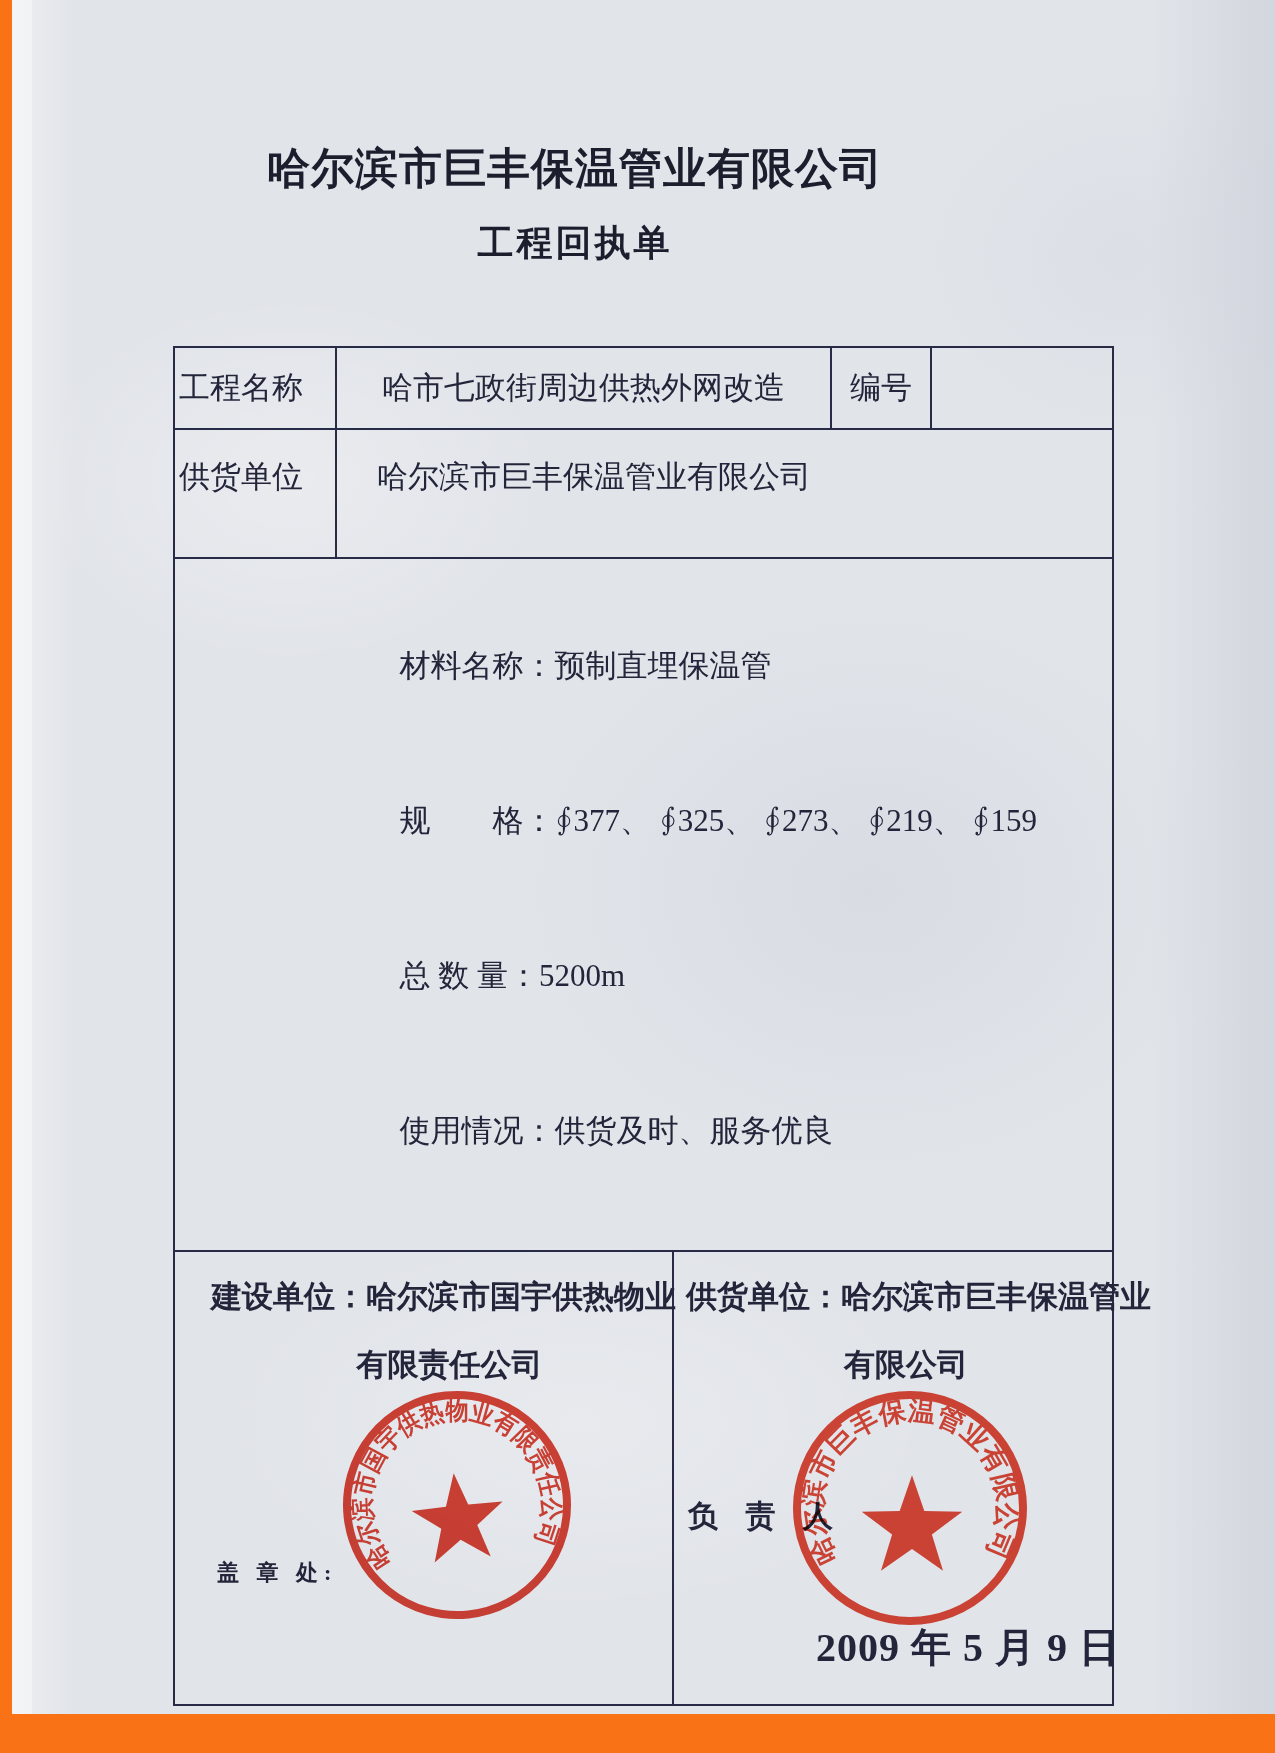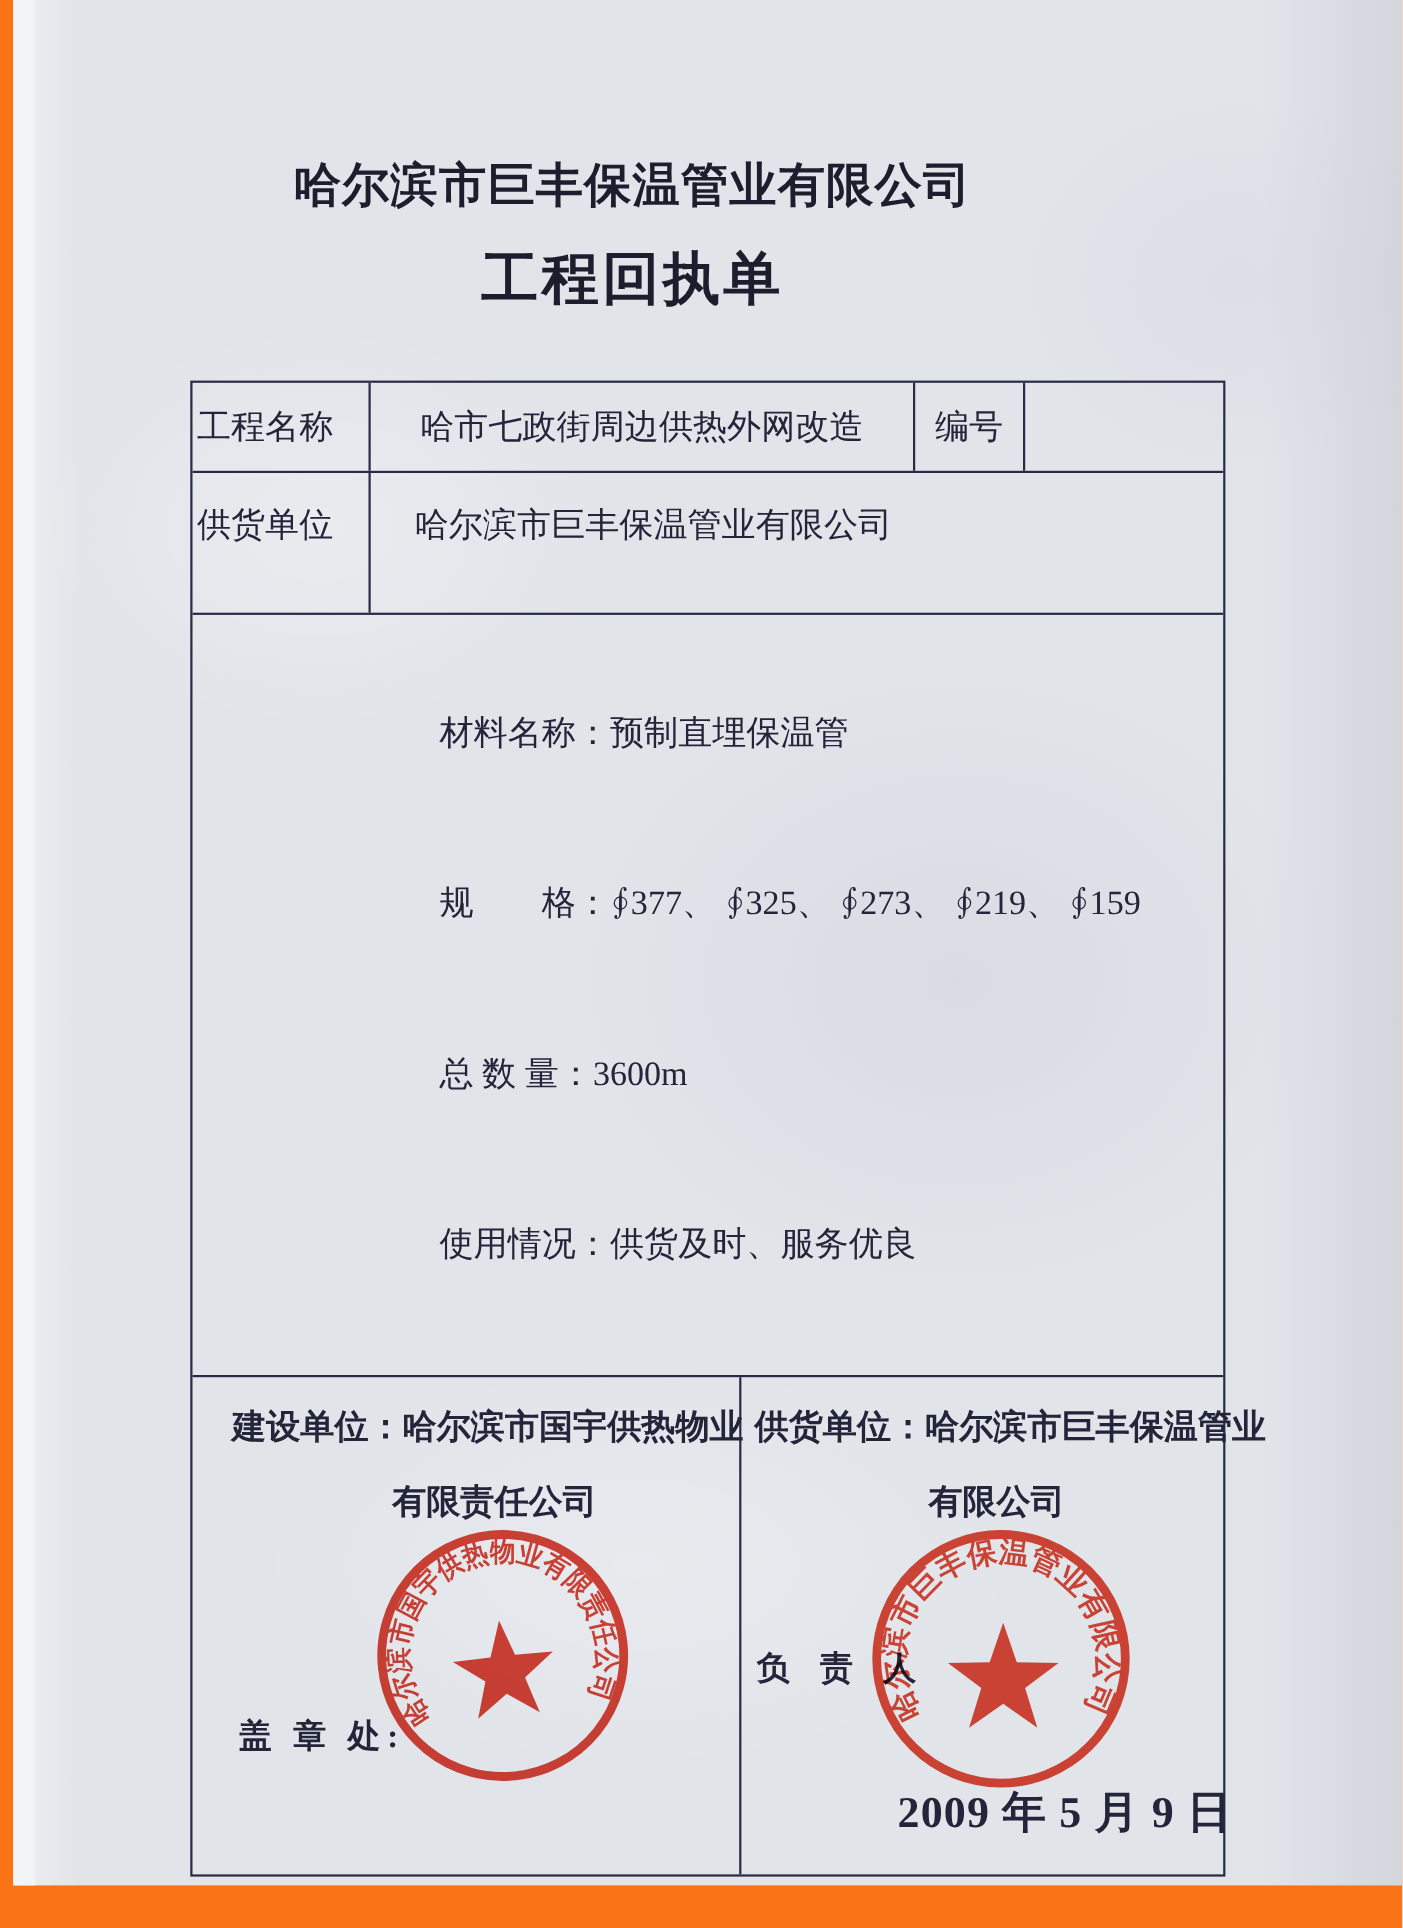--- a/index.html
+++ b/index.html
@@ -11,21 +11,21 @@
            radial-gradient(ellipse 420px 300px at 22% 28%, rgba(255,255,255,.28), rgba(255,255,255,0) 62%),
            radial-gradient(ellipse 520px 420px at 68% 52%, rgba(186,191,203,.22), rgba(186,191,203,0) 66%),
            radial-gradient(ellipse 600px 320px at 45% 83%, rgba(255,255,255,.22), rgba(255,255,255,0) 60%),
            radial-gradient(ellipse 300px 260px at 88% 15%, rgba(198,203,214,.20), rgba(198,203,214,0) 65%),
            linear-gradient(to right, rgba(255,255,255,.40), rgba(226,229,234,0) 5%, rgba(226,229,234,0) 90%, rgba(172,177,190,.28)),
            #e1e4e9;}
   .left-margin-strip{position:absolute;left:12px;top:0;width:20px;height:1714px;background:rgba(244,246,247,.75);}
   .title-wrap{position:absolute;left:175px;top:140px;width:800px;text-align:center;
               font-family:"Liberation Sans","DejaVu Sans",sans-serif;font-weight:700;color:#1c1e2e;}
   .doc-title{font-size:43px;letter-spacing:1px;}
-  .doc-subtitle{font-size:52px;margin-top:21px;letter-spacing:3px;}
+  .doc-subtitle{font-size:36px;margin-top:21px;letter-spacing:3px;}
 
   
   .form{position:absolute;left:173px;top:346px;width:941px;height:1360px;
         border:2px solid #272b45;box-sizing:border-box;font-size:31px;}
   .row{position:relative;box-sizing:border-box;border-bottom:2px solid #272b45;display:flex;}
   .row-1{height:82px;}
   .row-2{height:129px;justify-content:space-between;}
   .row-3{height:693px;display:block;}
   .row-4{height:452px;border-bottom:none;display:flex;margin-left:24px;}
   .cell{box-sizing:border-box;display:flex;align-items:center;}
@@ -39,21 +39,21 @@
 
   .details{padding:50px 0 0 147px;}
   .detail-line{margin-bottom:41px;white-space:pre;}
 
   .f-cell{position:relative;box-sizing:border-box;font-weight:700;}
   .f-left{width:475px;border-right:2px solid #272b45;}
   .f-right{width:464px;}
   .f-line1{padding:24px 0 0 12px;white-space:nowrap;}
   .f-line2{text-align:center;margin-top:26px;}
   .f-left .f-line2{text-indent:28px;}
-  .seal-label{position:absolute;left:18px;top:306px;letter-spacing:6px;font-size:30px;}
+  .seal-label{position:absolute;left:18px;top:306px;letter-spacing:6px;font-size:22px;}
   .manager-label{position:absolute;left:14px;top:244px;letter-spacing:10px;font-size:30px;}
   .date-line{position:absolute;right:18px;top:368px;font-size:40px;font-weight:700;letter-spacing:1px;}
 
   
   .stamp{position:absolute;width:250px;height:250px;mix-blend-mode:multiply;opacity:.92;}
   .stamp-left{left:332px;top:1380px;transform:rotate(-6deg);}
   .stamp-right{left:785px;top:1383px;}
   .stamp text{font-family:"Liberation Sans","DejaVu Sans",sans-serif;font-weight:700;}
 </style>
 </head>
@@ -84,21 +84,21 @@
 
     <div class="row row-3">
       <div class="details">
         <div class="detail-line">
           <span>材料名称：</span><span>预制直埋保温管</span>
         </div>
         <div class="detail-line">
           <span>规　　格：</span><span>∮377、 ∮325、 ∮273、 ∮219、 ∮159</span>
         </div>
         <div class="detail-line">
-          <span>总 数 量：</span><span>3600m</span>
+          <span>总 数 量：</span><span>5200m</span>
         </div>
         <div class="detail-line">
           <span>使用情况：</span><span>供货及时、服务优良</span>
         </div>
       </div>
     </div>
 
     <div class="row row-4">
       <div class="f-cell f-left">
         <div class="f-line1">

